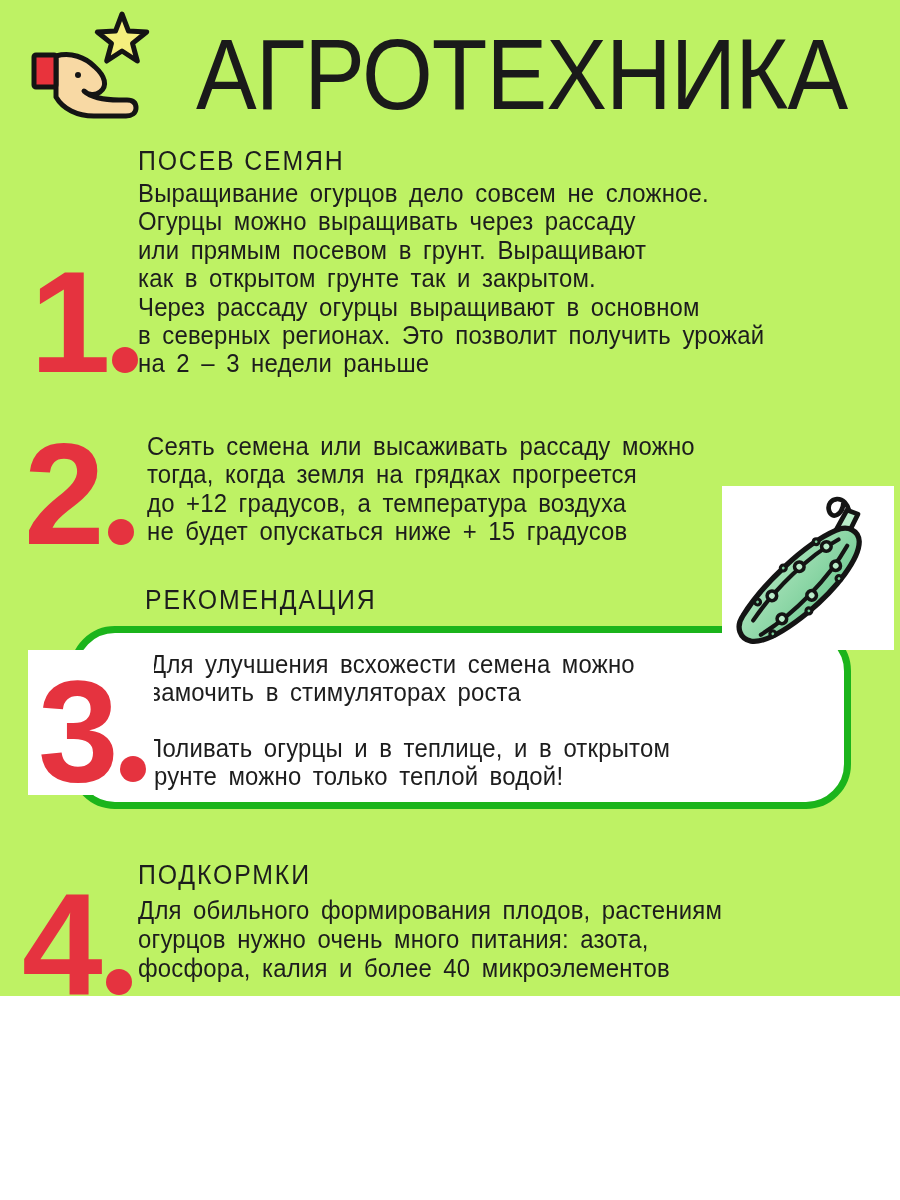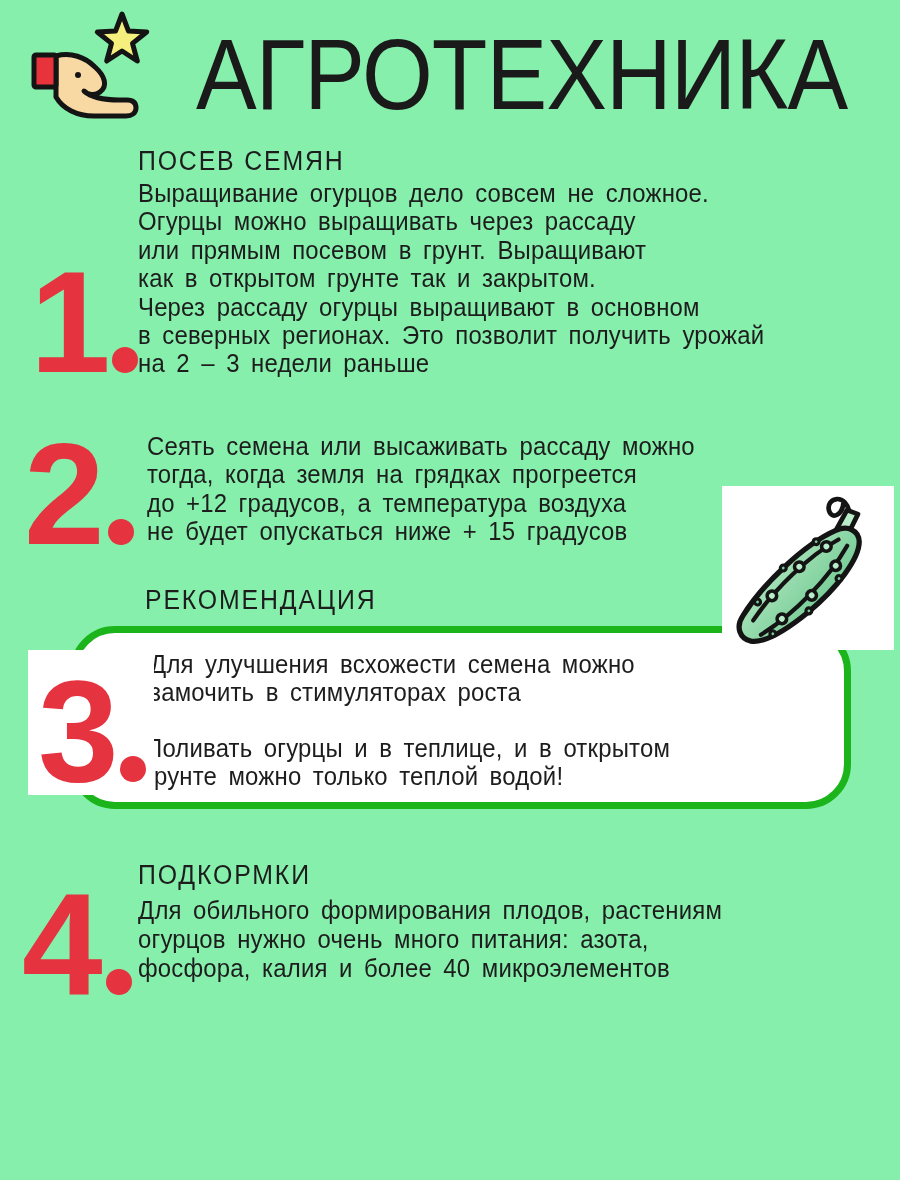--- a/index.html
+++ b/index.html
@@ -1,16 +1,16 @@
 <!DOCTYPE html>
 <html><head>
 <meta charset="utf-8">
 <style>
   html,body{margin:0;padding:0;background:#ffffff;}
-  .page{position:relative;width:900px;height:1180px;background:#86efac;overflow:hidden;
+  .page{position:relative;width:900px;height:996px;background:#bef264;overflow:hidden;
         font-family:"Liberation Sans",sans-serif;color:#1d1d1d;}
   .abs{position:absolute;}
   .title{font-size:100px;line-height:1.05;font-weight:400;color:#1a1a1a;letter-spacing:-1px;
          transform:scaleX(0.91);transform-origin:0 0;white-space:nowrap;}
   .heading{font-size:27px;font-weight:400;letter-spacing:2px;color:#1d1d1d;
            transform:scaleX(0.92);transform-origin:0 0;white-space:nowrap;}
   .body-text{font-size:26px;line-height:28.4px;color:#1d1d1d;word-spacing:5px;letter-spacing:0.2px;
              transform:scaleX(0.92);transform-origin:0 0;white-space:nowrap;}
   .big-num{font-size:145px;line-height:1;font-weight:700;color:#e5333f;white-space:nowrap;}
   .num-dot{position:absolute;width:26px;height:26px;border-radius:50%;background:#e5333f;}

